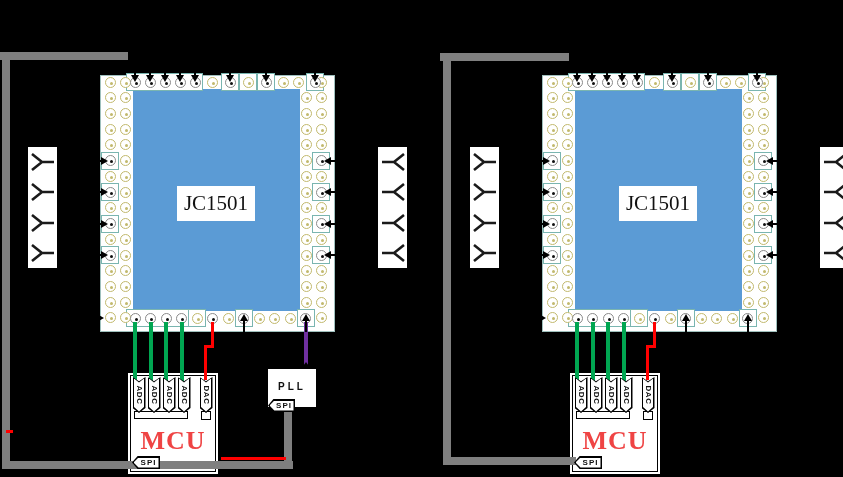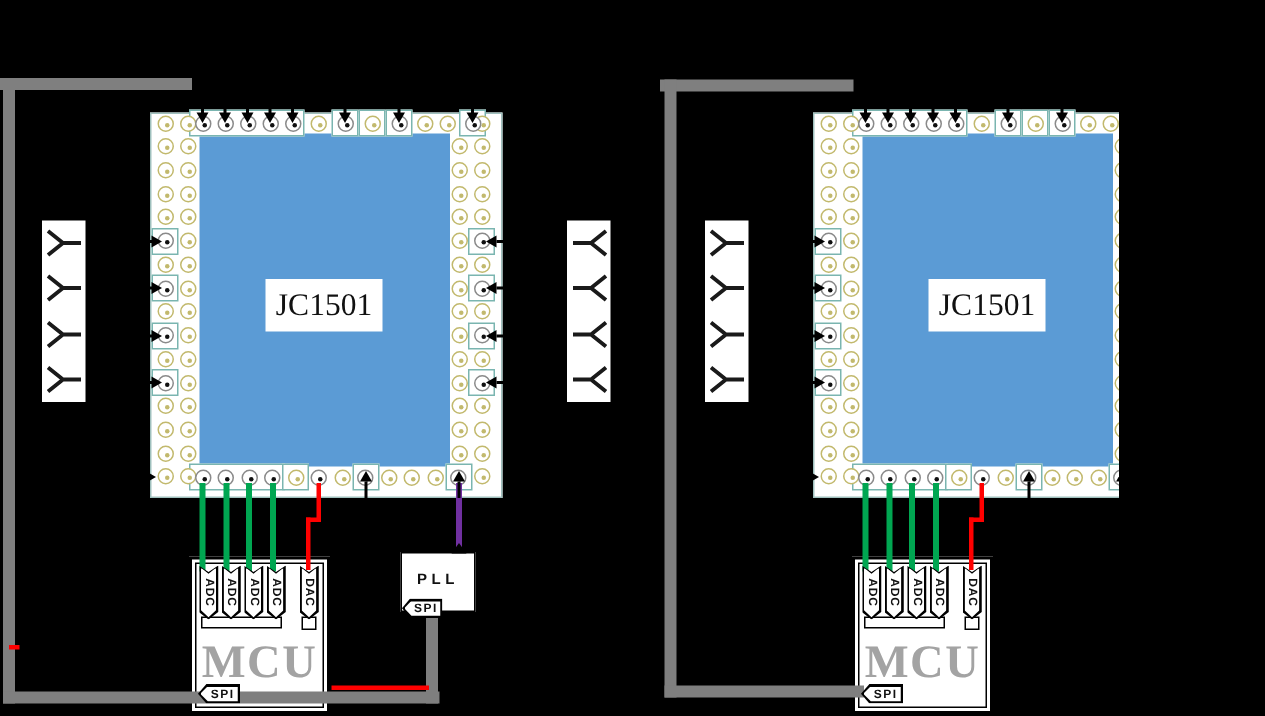--- a/index.html
+++ b/index.html
@@ -1,16 +1,16 @@
 <!DOCTYPE html>
 <html><head>
 <meta charset="utf-8">
 <style>
   html,body{margin:0;padding:0;background:#000;}
-  .stage{position:relative;width:746px;height:477px;background:#000;overflow:hidden;
+  .stage{position:relative;width:843px;height:477px;background:#000;overflow:hidden;
          font-family:"Liberation Sans",sans-serif;}
   .abs{position:absolute;}
   
   .pkg{background:#fff;border:1px solid #9fc0bd;z-index:2;}
   .die{background:#5b9bd5;z-index:2;}
   .chip-label{background:#fff;z-index:3;display:flex;align-items:center;justify-content:center;
               font-family:"Liberation Serif",serif;font-size:21px;color:#111;}
   .pad{width:11px;height:11px;border-radius:50%;background:#fff;box-sizing:border-box;z-index:3;}
   .pad-olive{border:1.7px solid #c2b96d;}
   .pad-gray{border:1.7px solid #8a8a8a;}
@@ -25,21 +25,21 @@
   .ah-u{border-left:4px solid transparent;border-right:4px solid transparent;border-bottom:7px solid #000;}
   .ah-r{border-top:4px solid transparent;border-bottom:4px solid transparent;border-left:7px solid #000;}
   .ah-l{border-top:4px solid transparent;border-bottom:4px solid transparent;border-right:7px solid #000;}
   
   .wire{z-index:3;}
   .wire-low{z-index:1;}
   
   .blk{background:#fff;border:2px solid #000;box-sizing:border-box;z-index:2;}
   .blk-in{background:#fff;border:1.5px solid #000;box-sizing:border-box;z-index:2;}
   .mcu-label{z-index:4;display:flex;align-items:center;justify-content:center;
-             font-family:"Liberation Serif",serif;font-weight:bold;font-size:31px;color:#a3a3a3;letter-spacing:1px;}
+             font-family:"Liberation Serif",serif;font-weight:bold;font-size:26px;color:#ef4444;letter-spacing:1px;}
   .pll-label{z-index:4;display:flex;align-items:center;justify-content:center;
              font-weight:bold;font-size:10px;color:#111;letter-spacing:3px;}
   
   .tag{width:13px;height:36px;z-index:4;}
   .tag-bg{position:absolute;left:0;top:0;width:13px;height:36px;background:#000;
           clip-path:polygon(0 0,50% 12%,100% 0,100% 86%,50% 100%,0 86%);}
   .tag-fg{position:absolute;left:1.5px;top:1.5px;width:10px;height:33px;background:#fff;
           clip-path:polygon(0 0,50% 12%,100% 0,100% 86%,50% 100%,0 86%);}
   .tag-txt{position:absolute;width:36px;height:12px;left:-11.5px;top:12px;transform:rotate(90deg);
            font-weight:bold;font-size:8px;line-height:12px;text-align:center;color:#111;letter-spacing:0.5px;}

